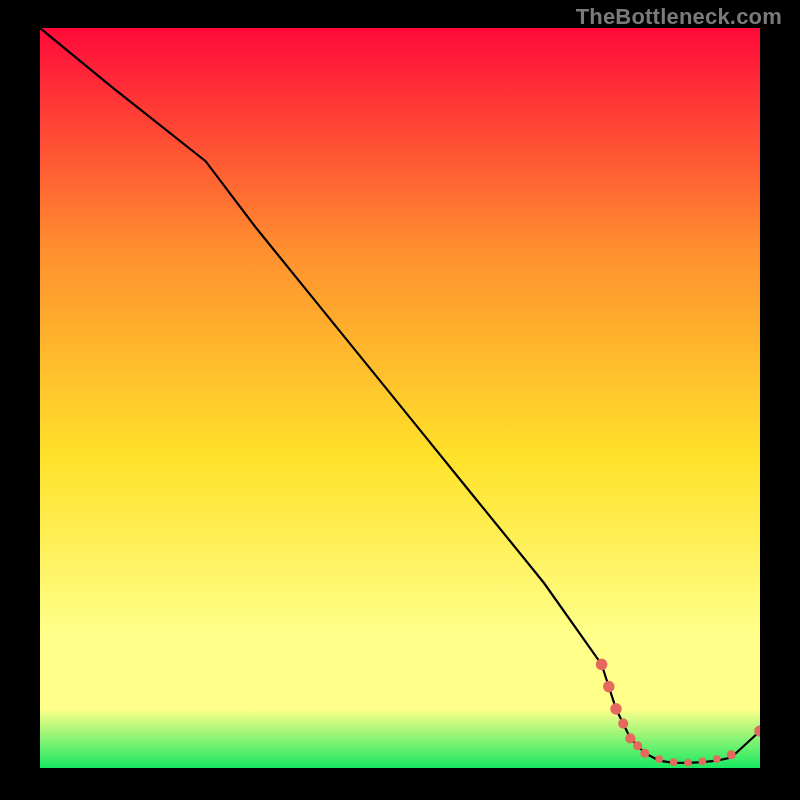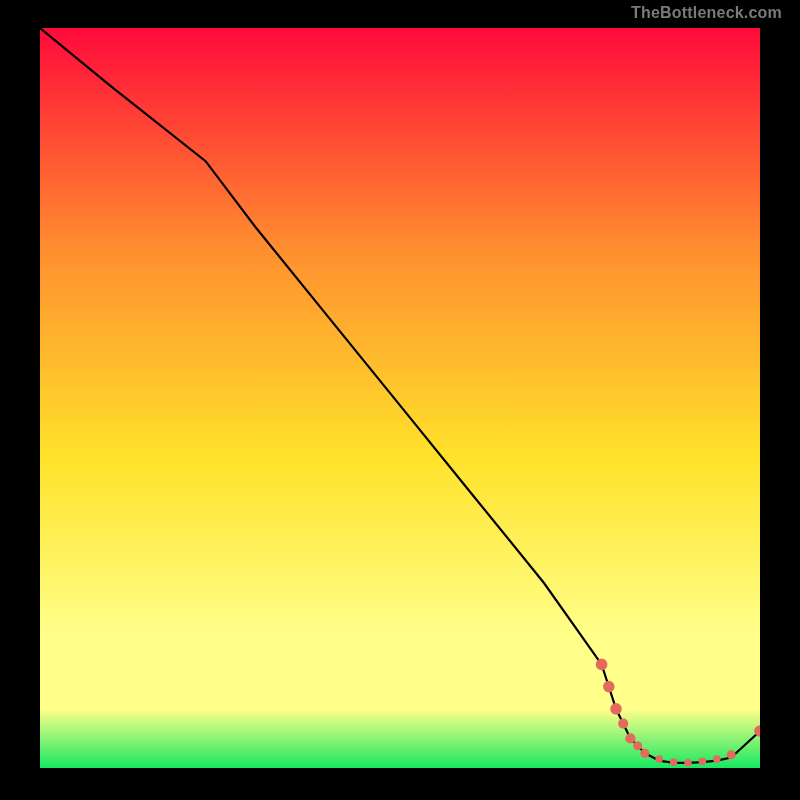--- a/index.html
+++ b/index.html
@@ -15,21 +15,21 @@
     position: relative;
     width: 800px;
     height: 800px;
     background: #000;
   }
   .watermark {
     position: absolute;
     top: 4px;
     right: 18px;
     color: #7a7a7a;
-    font-size: 16px;
+    font-size: 22px;
     font-weight: 600;
     letter-spacing: 0.2px;
     user-select: none;
   }
   .plot {
     position: absolute;
     left: 40px;
     top: 28px;
     width: 720px;
     height: 740px;

